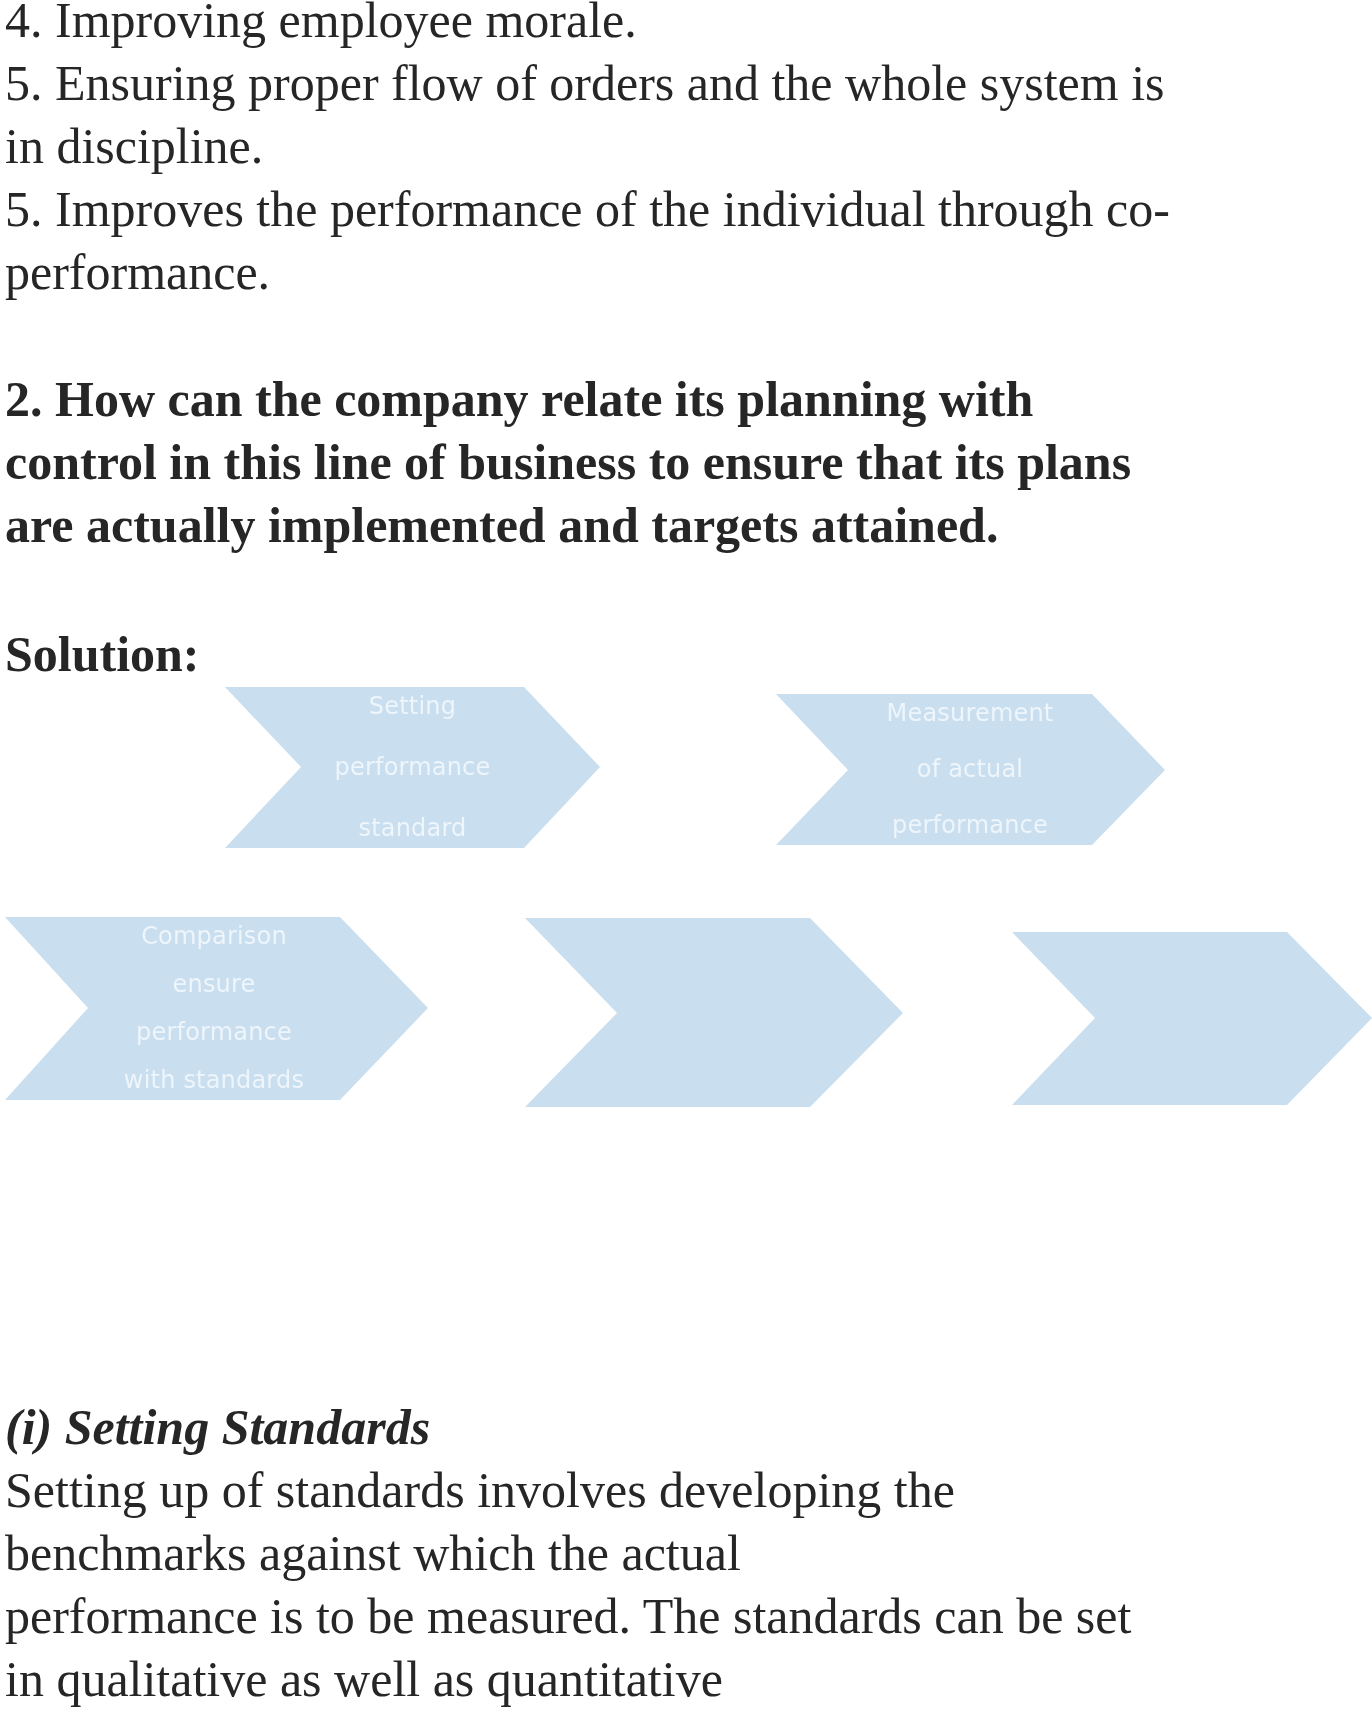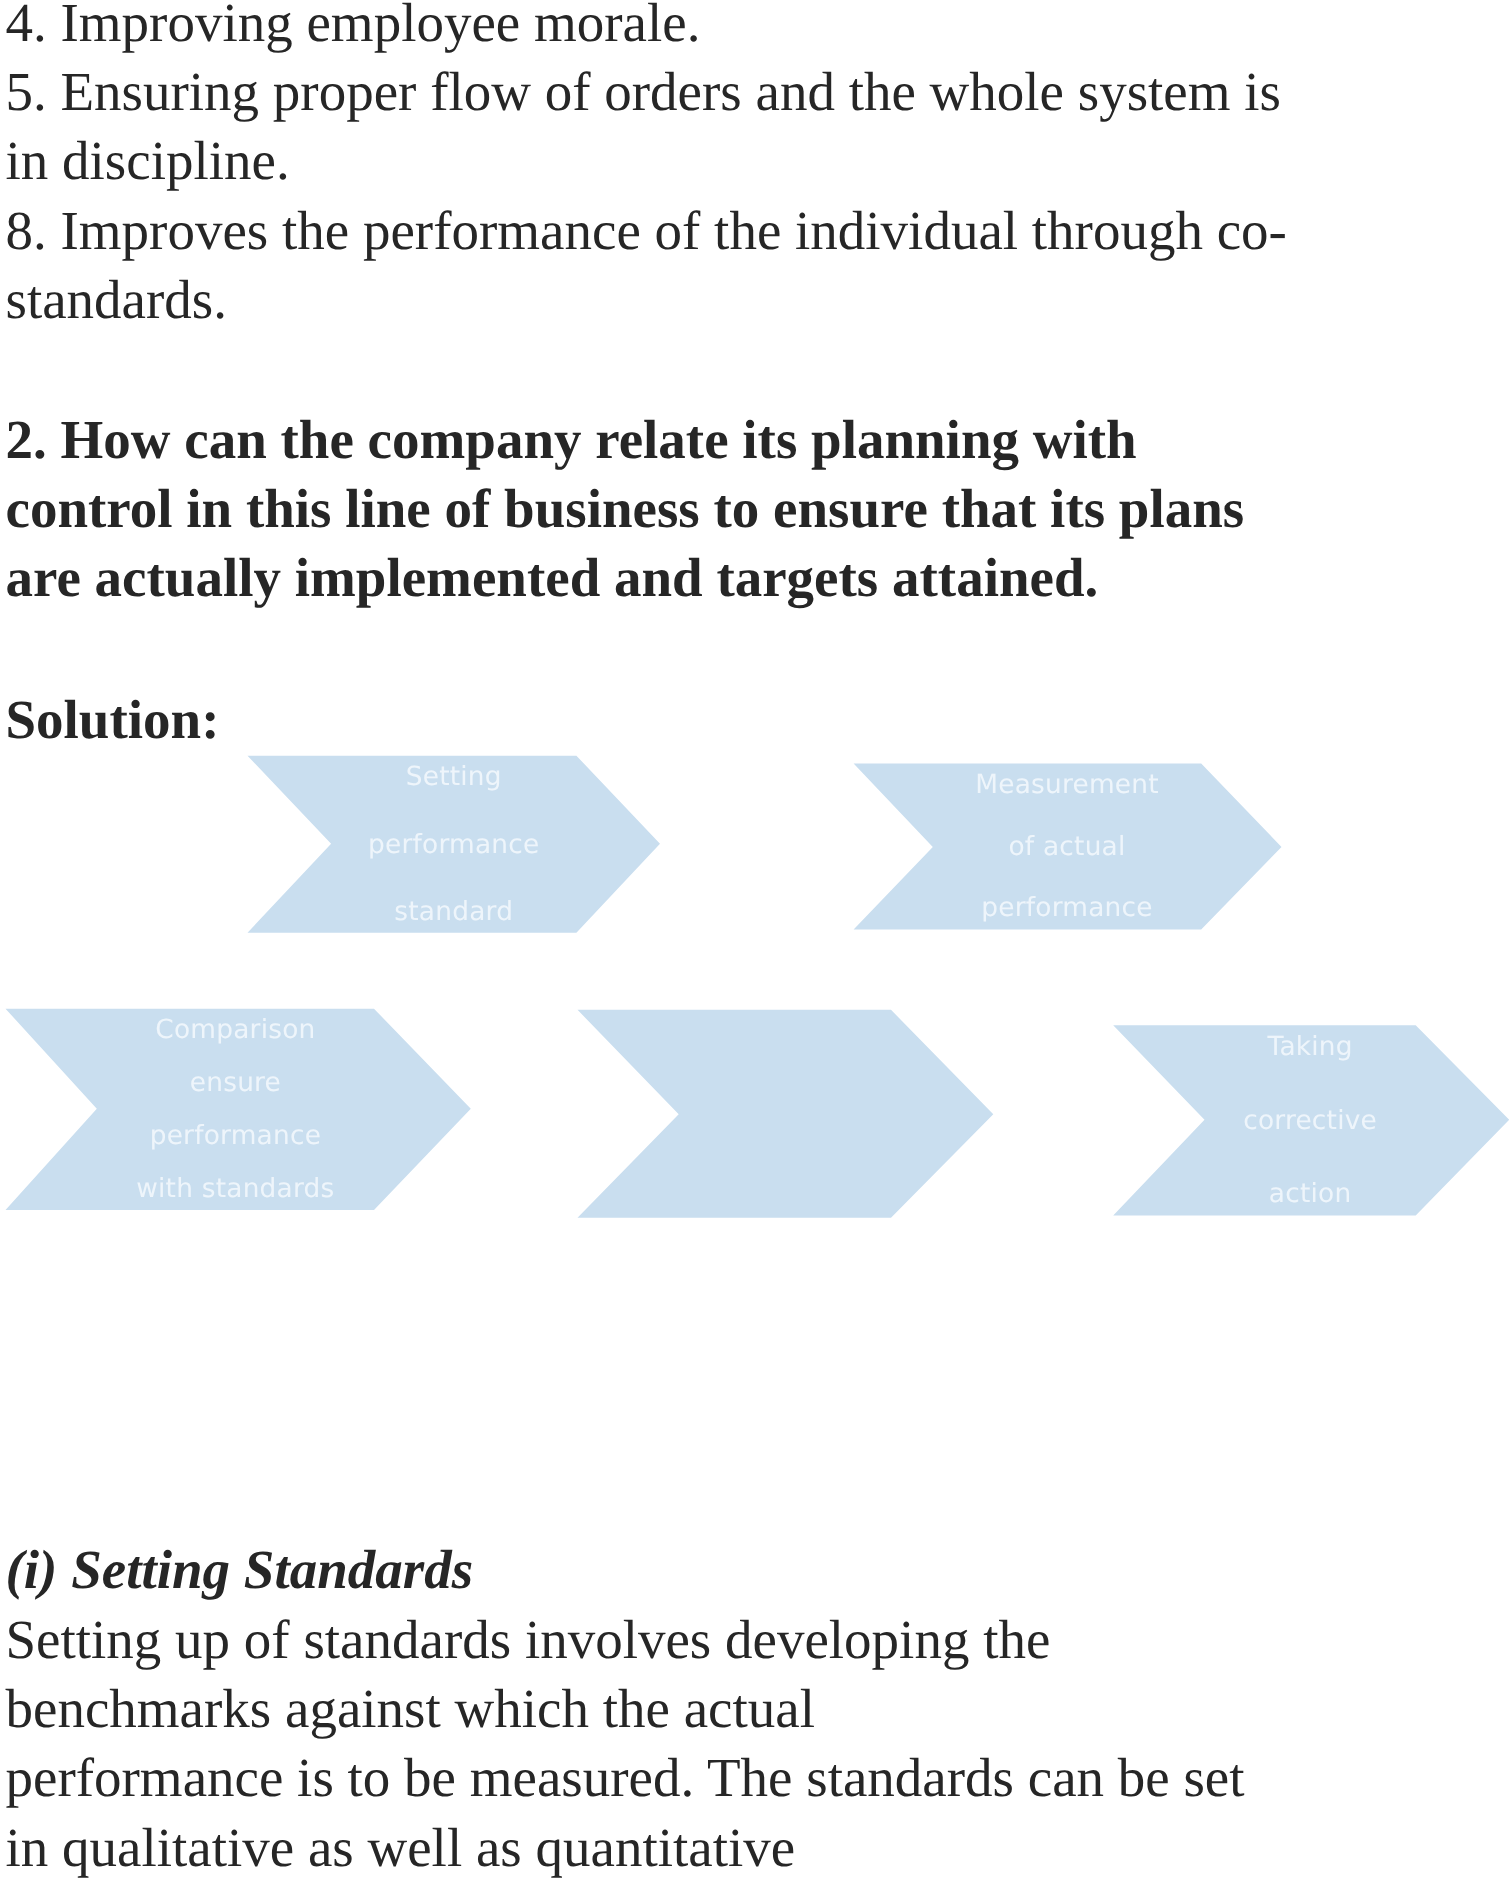--- a/index.html
+++ b/index.html
@@ -46,22 +46,22 @@
       color: #eef5fb;
       letter-spacing: 0.2px;
     }
   </style>
 </head>
 <body>
 
 <div class="line" style="top:-11px">4. Improving employee morale.</div>
 <div class="line" style="top:52px">5. Ensuring proper flow of orders and the whole system is</div>
 <div class="line" style="top:115px">in discipline.</div>
-<div class="line" style="top:178px">8. Improves the performance of the individual through co-</div>
-<div class="line" style="top:241px">standards.</div>
+<div class="line" style="top:178px">5. Improves the performance of the individual through co-</div>
+<div class="line" style="top:241px">performance.</div>
 
 <div class="line bold" style="top:368px">2. How can the company relate its planning with</div>
 <div class="line bold" style="top:431px">control in this line of business to ensure that its plans</div>
 <div class="line bold" style="top:494px">are actually implemented and targets attained.</div>
 
 <div class="line bold" style="top:623px">Solution:</div>
 
 <div>
 
   <div class="chev" style="left:225px; top:687px; width:375px; height:161px;">
@@ -101,25 +101,20 @@
   <div class="chev" style="left:525px; top:918px; width:378px; height:189px;">
     <svg width="378" height="189">
       <polygon points="0,0 285,0 378,95 285,189 0,189 92,95" fill="#C9DEEF"></polygon>
     </svg>
   </div>
 
   <div class="chev" style="left:1012px; top:932px; width:360px; height:173px;">
     <svg width="360" height="173">
       <polygon points="0,0 275,0 360,86 275,173 0,173 83,86" fill="#C9DEEF"></polygon>
     </svg>
-    <div class="chev-label" style="left:83px; top:0; width:192px; height:173px;">
-      <span>Taking</span>
-      <span>corrective</span>
-      <span>action</span>
-    </div>
   </div>
 
 </div>
 
 <div class="line italic-bold" style="top:1396px">(i) Setting Standards</div>
 <div class="line" style="top:1459px">Setting up of standards involves developing the</div>
 <div class="line" style="top:1522px">benchmarks against which the actual</div>
 <div class="line" style="top:1585px">performance is to be measured. The standards can be set</div>
 <div class="line" style="top:1648px">in qualitative as well as quantitative</div>
 

